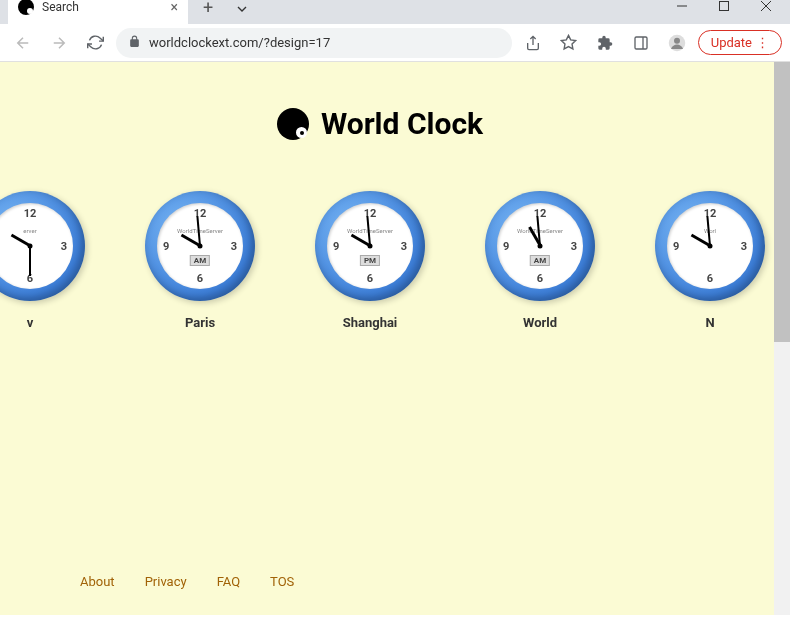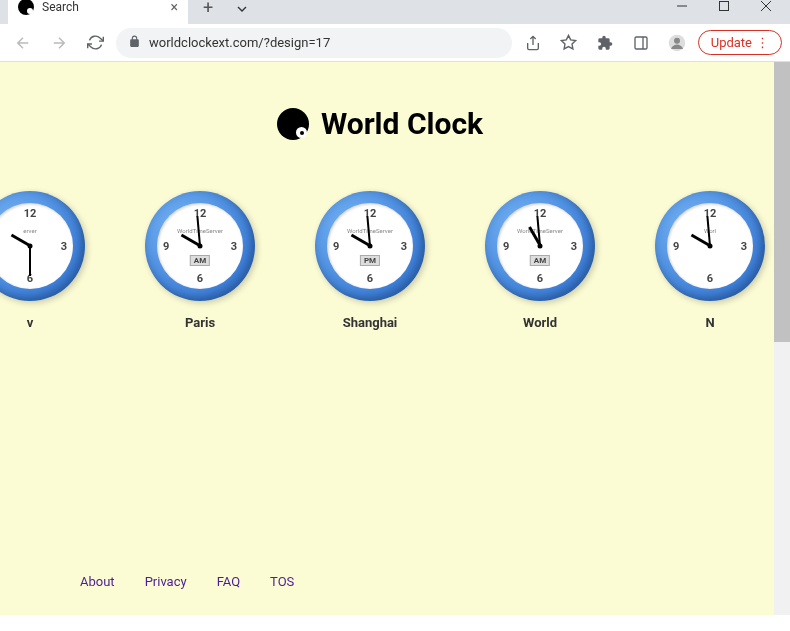--- a/index.html
+++ b/index.html
@@ -54,21 +54,21 @@
 .n9 { left: 6px; top: 50%; transform: translateY(-50%); }
 .clock-brand { position: absolute; top: 24px; left: 50%; transform: translateX(-50%); font-size: 6px; color: #888; white-space: nowrap; }
 .ampm { position: absolute; top: 52px; left: 50%; transform: translateX(-50%); background: #ddd; border: 1px solid #aaa; padding: 0 3px; font-size: 8px; font-weight: bold; color: #444; }
 .hand { position: absolute; left: 50%; bottom: 50%; transform-origin: bottom center; background: #000; }
 .hand.hour { width: 3px; height: 22px; margin-left: -1.5px; }
 .hand.minute { width: 2px; height: 30px; margin-left: -1px; }
 .center-dot { position: absolute; top: 50%; left: 50%; width: 5px; height: 5px; background: #000; border-radius: 50%; transform: translate(-50%, -50%); }
 .city { font-size: 13px; font-weight: bold; color: #333; }
 
 .footer { position: absolute; bottom: 26px; left: 80px; display: flex; gap: 30px; }
-.footer a { font-size: 13px; color: #4c1d95; text-decoration: none; }
+.footer a { font-size: 13px; color: #a16207; text-decoration: none; }
 </style>
 </head>
 <body>
 
 <div class="titlebar">
   <div class="tab">
     <span class="tab-favicon"></span>
     <span>Search</span>
     <span class="tab-close">×</span>
   </div>

